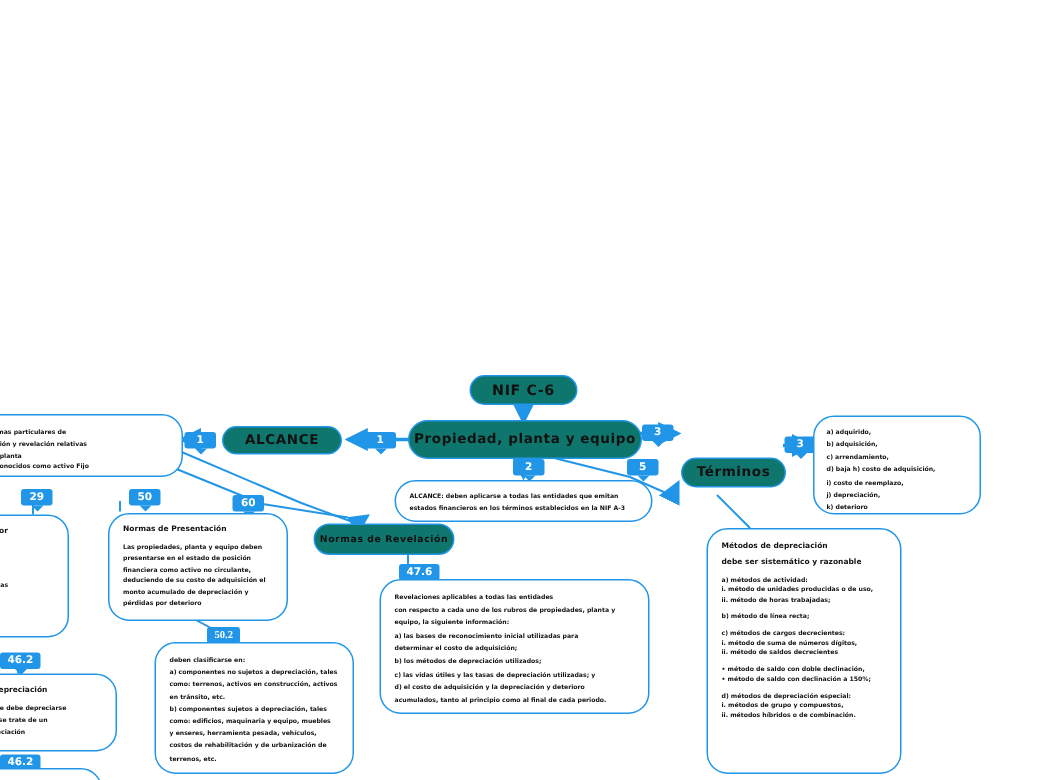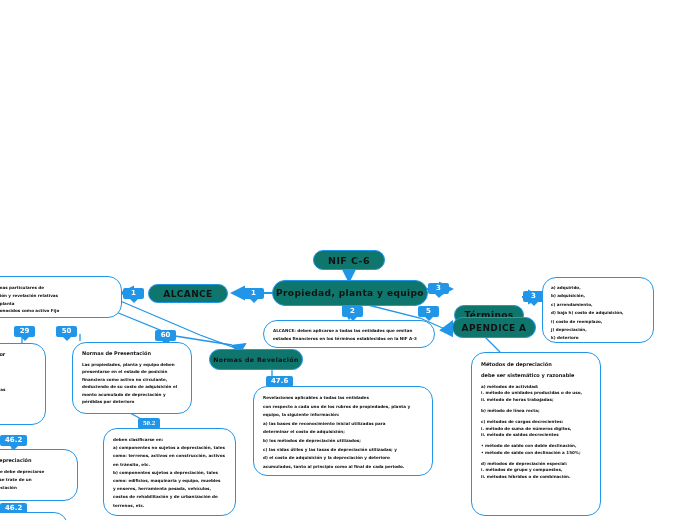--- a/index.html
+++ b/index.html
@@ -79,32 +79,31 @@
   </svg>
 
   <div class="node root" style="left:313px;top:250px;width:72px;height:20px;">NIF C-6</div>
 
   <div class="node main" style="left:272px;top:280px;width:156px;height:26px;">Propiedad, planta y equipo</div>
 
   <div class="node main" style="left:148px;top:284px;width:80px;height:19px;">ALCANCE</div>
 
   <div class="node main" style="left:454px;top:279px;width:70px;height:20px;margin-top:26px;">Términos</div>
 
-  <div class="node main" style="left:452px;top:317px;width:84px;height:21px;">APENDICE A</div>
 
   <div class="node main" style="left:209px;top:349px;width:94px;height:21px;font-size:6.2px;">Normas de Revelación</div>
 
   <div class="badge" style="left:123px;top:288px;">1</div>
   <div class="badge" style="left:243px;top:288px;">1</div>
   <div class="badge" style="left:342px;top:306px;">2</div>
   <div class="badge" style="left:428px;top:283px;">3</div>
   <div class="badge" style="left:523px;top:291px;">3</div>
   <div class="badge" style="left:418px;top:306px;">5</div>
   <div class="badge" style="left:14px;top:326px;">29</div>
-  <div class="badge" style="left:56px;top:326px;">50</div>
+  <div class="badge" style="left:86px;top:326px;">50</div>
   <div class="badge" style="left:155px;top:330px;">60</div>
   <div class="badge" style="left:266px;top:376px;">47.6</div>
   <div class="badge" style="left:138px;top:418px;font-family:Liberation Serif, serif;">50.2</div>
   <div class="badge" style="left:0px;top:435px;">46.2</div>
   <div class="badge" style="left:0px;top:503px;">46.2</div>
 
   <div class="box" style="left:-48px;top:276px;width:170px;height:42px;font-weight:bold;">
     <p>...blecer las normas particulares de</p>
     <p>...ión, presentación y revelación relativas</p>
     <p>... propiedades, planta</p>

